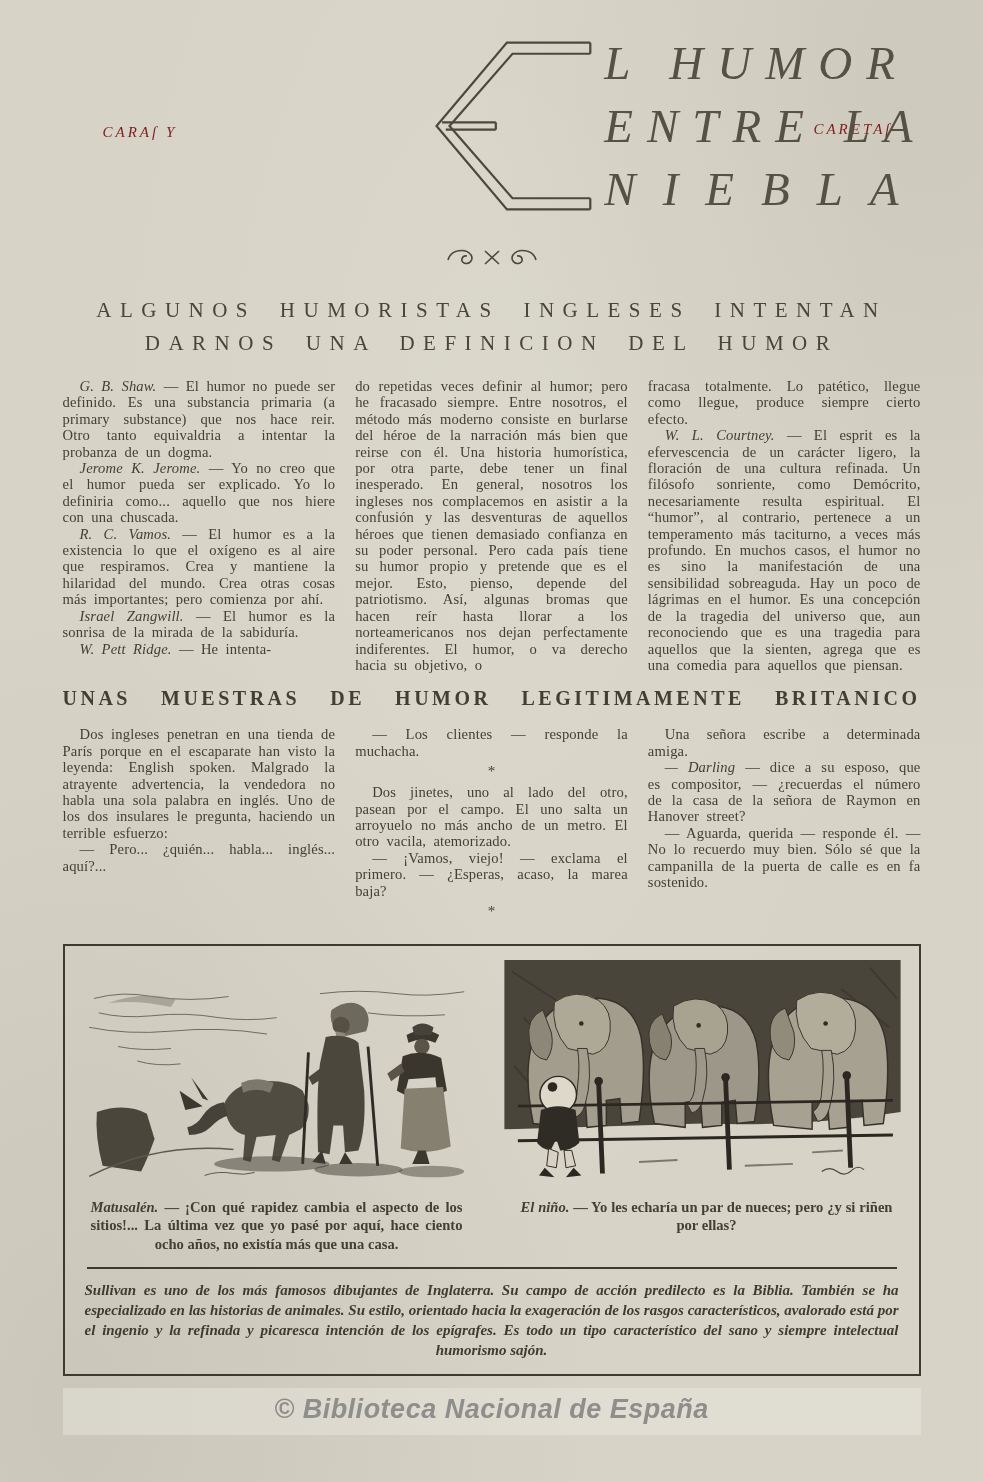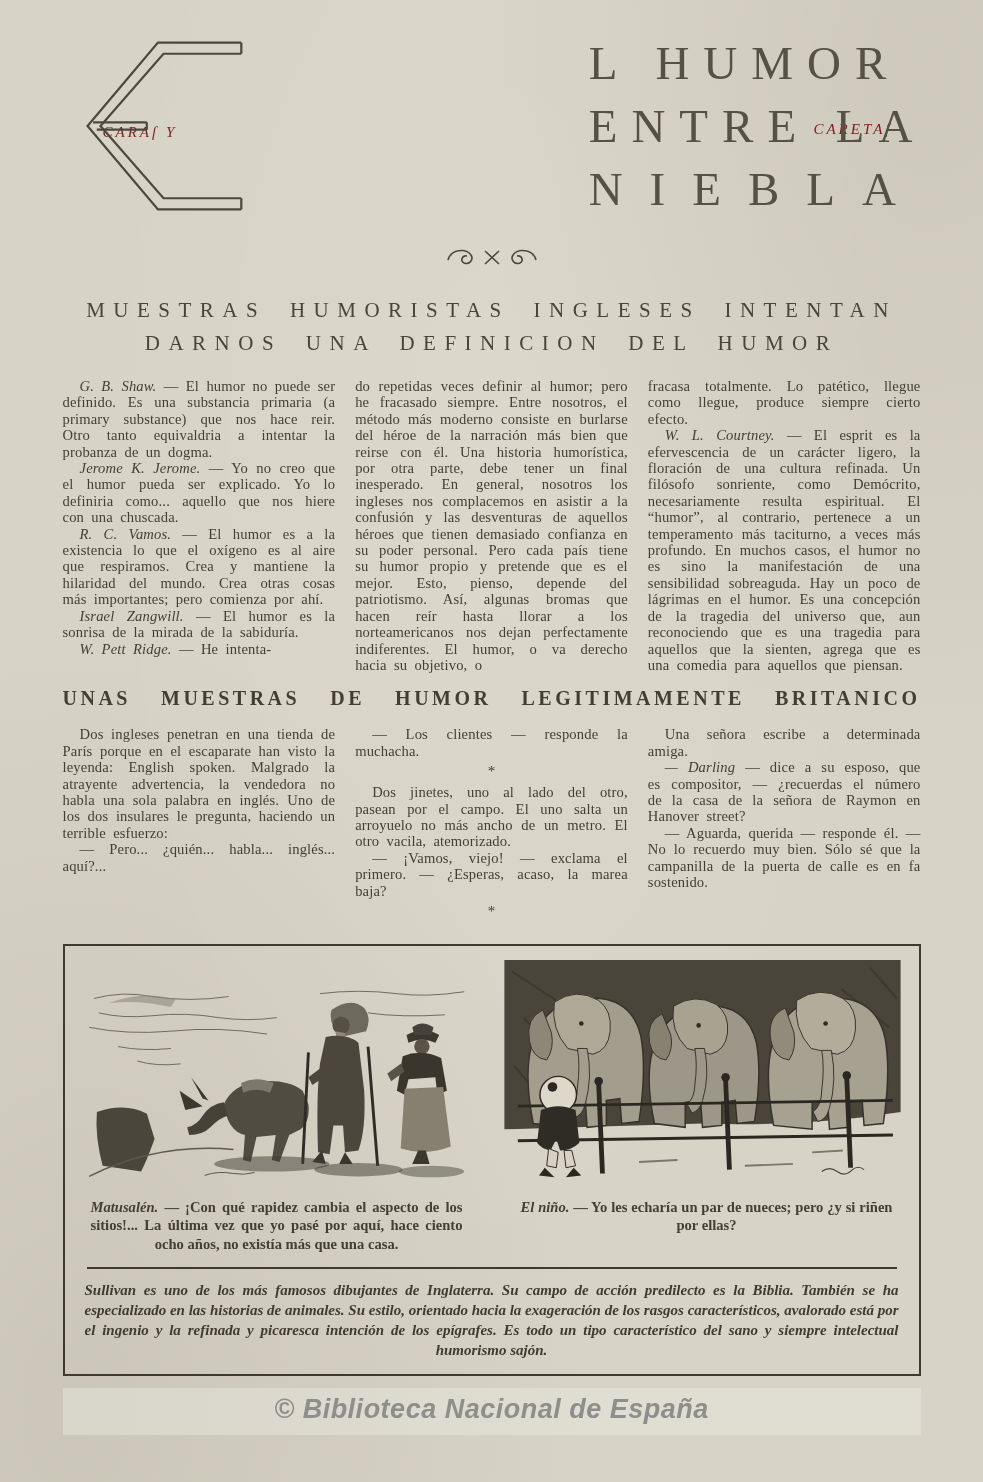--- a/index.html
+++ b/index.html
@@ -12,21 +12,21 @@
       radial-gradient(ellipse at 95% 5%, rgba(90,85,70,0.08), rgba(0,0,0,0) 35%);
     font-family:"Liberation Serif", serif;
     color:#433f34;
   }
   .page{width:858px;margin:0 auto;padding-top:30px;position:relative;}
 
   
   .masthead{position:absolute;font-size:15px;letter-spacing:3px;color:#7f1d1d;font-style:italic;}
   .masthead-left{left:40px;top:124px;}
   .masthead-right{right:28px;top:121px;text-align:center;}
-  .title-wrap{display:flex;justify-content:space-between;align-items:center;transform:translateX(6px);}
+  .title-wrap{display:flex;justify-content:flex-end;align-items:center;transform:translateX(6px);font-style:italic;}
   .drop-e{width:176px;height:192px;flex:0 0 auto;margin-right:10px;}
   .title-lines{display:flex;flex-direction:column;}
   .title-line{font-size:47px;line-height:63px;letter-spacing:14px;color:#55514498;color:#555144;white-space:nowrap;}
   .title-line.wide{letter-spacing:27px;}
 
   .divider{display:block;margin:22px auto 4px;width:96px;height:26px;}
 
   
   .s1-heading{text-align:center;font-size:21px;line-height:33px;letter-spacing:8.5px;word-spacing:10px;color:#49453a;margin-top:24px;}
   .cols{display:grid;grid-template-columns:1fr 1fr 1fr;column-gap:20px;margin-top:18px;
@@ -86,21 +86,21 @@
 
   <svg class="divider" viewBox="0 0 96 26">
     <g class="ink" stroke-width="1.6">
       <path d="M4,16 C7,5 22,4 27,11 C30,16 25,21 20,19 C16,17 18,11 23,12"></path>
       <path d="M92,16 C89,5 74,4 69,11 C66,16 71,21 76,19 C80,17 78,11 73,12"></path>
       <path d="M41,7 L55,20 M55,7 L41,20"></path>
     </g>
   </svg>
 
   <div class="s1-heading">
-    <div>MUESTRAS HUMORISTAS INGLESES INTENTAN</div>
+    <div>ALGUNOS HUMORISTAS INGLESES INTENTAN</div>
     <div>DARNOS UNA DEFINICION DEL HUMOR</div>
   </div>
 
   <div class="cols">
     <div class="col">
       <p><span class="lead">G. B. Shaw.</span> <span>— El humor no puede ser definido. Es una substancia primaria (a primary substance) que nos hace reir. Otro tanto equivaldria a intentar la probanza de un dogma.</span></p>
       <p><span class="lead">Jerome K. Jerome.</span> <span>— Yo no creo que el humor pueda ser explicado. Yo lo definiria como... aquello que nos hiere con una chuscada.</span></p>
       <p><span class="lead">R. C. Vamos.</span> <span>— El humor es a la existencia lo que el oxígeno es al aire que respiramos. Crea y mantiene la hilaridad del mundo. Crea otras cosas más importantes; pero comienza por ahí.</span></p>
       <p><span class="lead">Israel Zangwill.</span> <span>— El humor es la sonrisa de la mirada de la sabiduría.</span></p>
       <p><span class="lead">W. Pett Ridge.</span> <span>— He intenta-</span></p>

